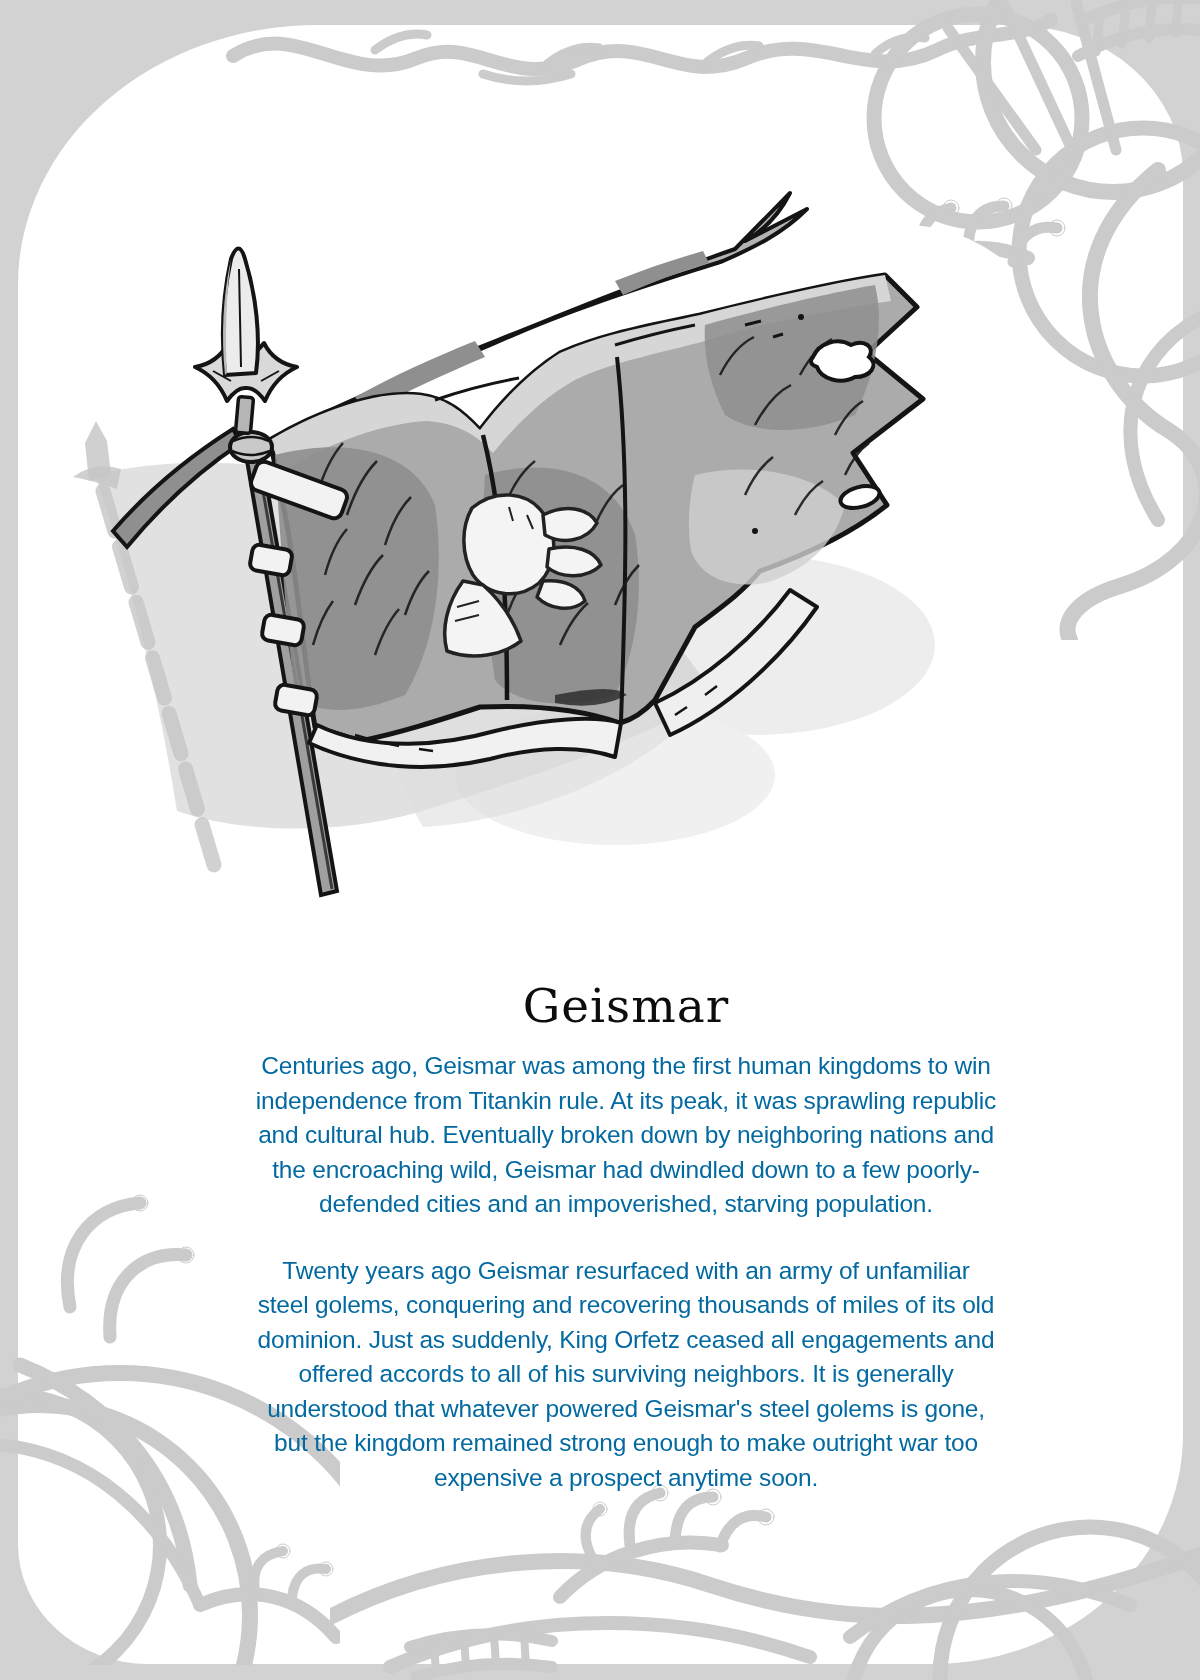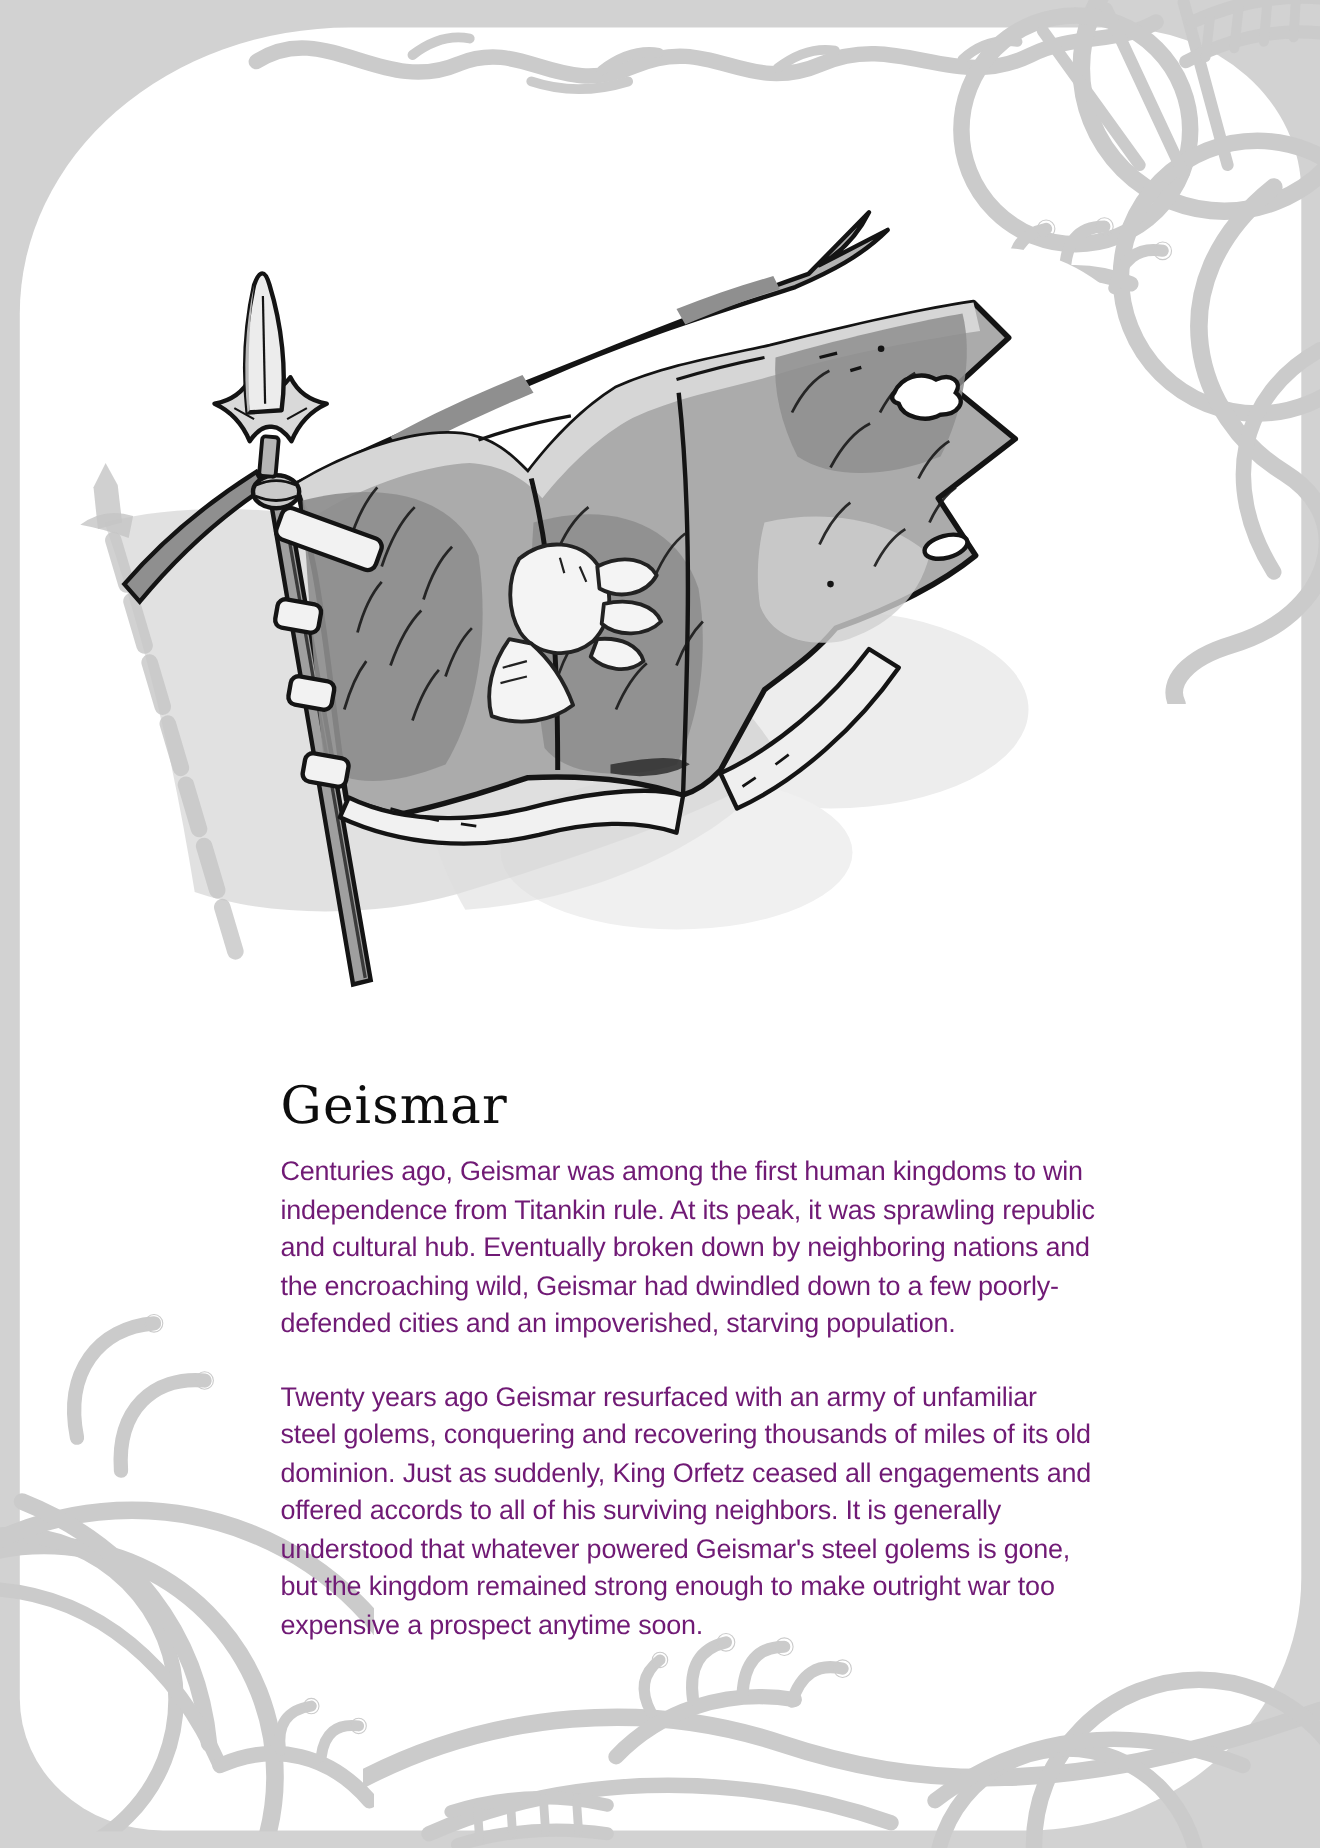--- a/index.html
+++ b/index.html
@@ -3,24 +3,24 @@
 <meta charset="utf-8">
 <style>
   html,body{margin:0;padding:0;background:#d2d2d2;}
   .screen{position:relative;width:1200px;height:1680px;background:#d2d2d2;overflow:hidden;
           font-family:"Liberation Sans",sans-serif;}
   .panel{position:absolute;left:18px;top:25px;width:1165px;height:1639px;background:#ffffff;
          border-radius:300px 170px 250px 130px / 260px 150px 230px 120px;}
   .orn{position:absolute;pointer-events:none;}
   .orn path, .orn line, .orn circle{stroke:#cbcbcb;fill:none;stroke-linecap:round;}
   .illus{position:absolute;left:55px;top:175px;}
-  .content{position:absolute;left:255px;top:978px;width:742px;color:#161616;}
+  .content{position:absolute;left:255px;top:978px;width:742px;color:#161616;text-align:center;}
   .content h1{font-family:"DejaVu Serif",serif;font-size:47px;font-weight:500;letter-spacing:1px;
               margin:0 0 16px 0;color:#0d0d0d;}
-  .content p{font-size:24.5px;line-height:34.5px;margin:12px 0 32px 0;letter-spacing:-0.2px;color:#701a75;}
+  .content p{font-size:24.5px;line-height:34.5px;margin:12px 0 32px 0;letter-spacing:-0.2px;color:#0369a1;}
 </style>
 </head>
 <body>
 
 <div class="screen">
 
   <div class="panel"></div>
 
   <svg class="orn" style="left:225px;top:2px;" width="835" height="100" viewBox="0 0 835 100">
     <path d="M8 54 C70 14 122 86 192 56 C252 32 282 88 352 58 C422 28 452 86 522 56 C592 26 642 82 712 48 C752 28 792 38 826 18" stroke-width="14"></path>

